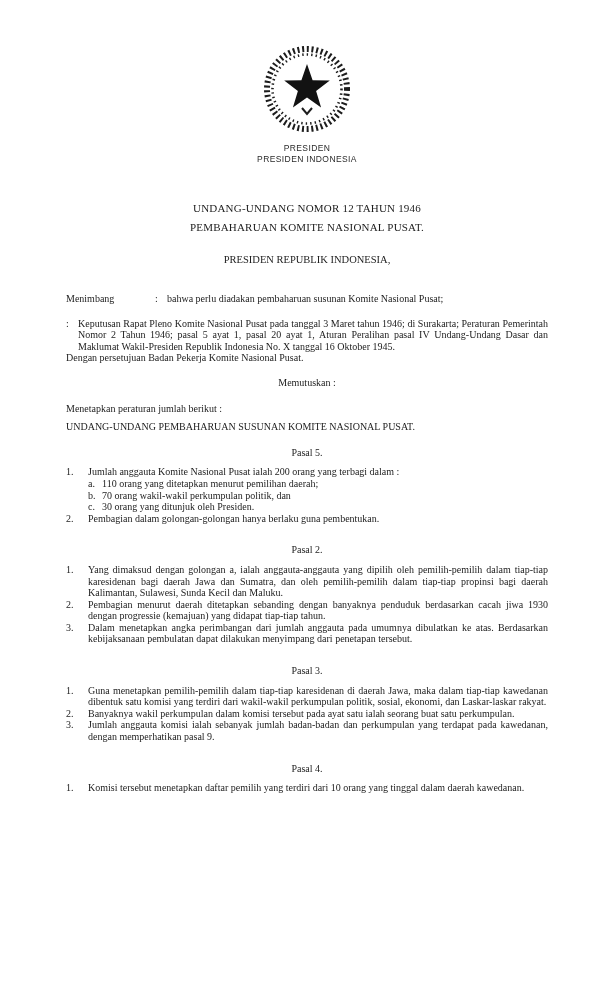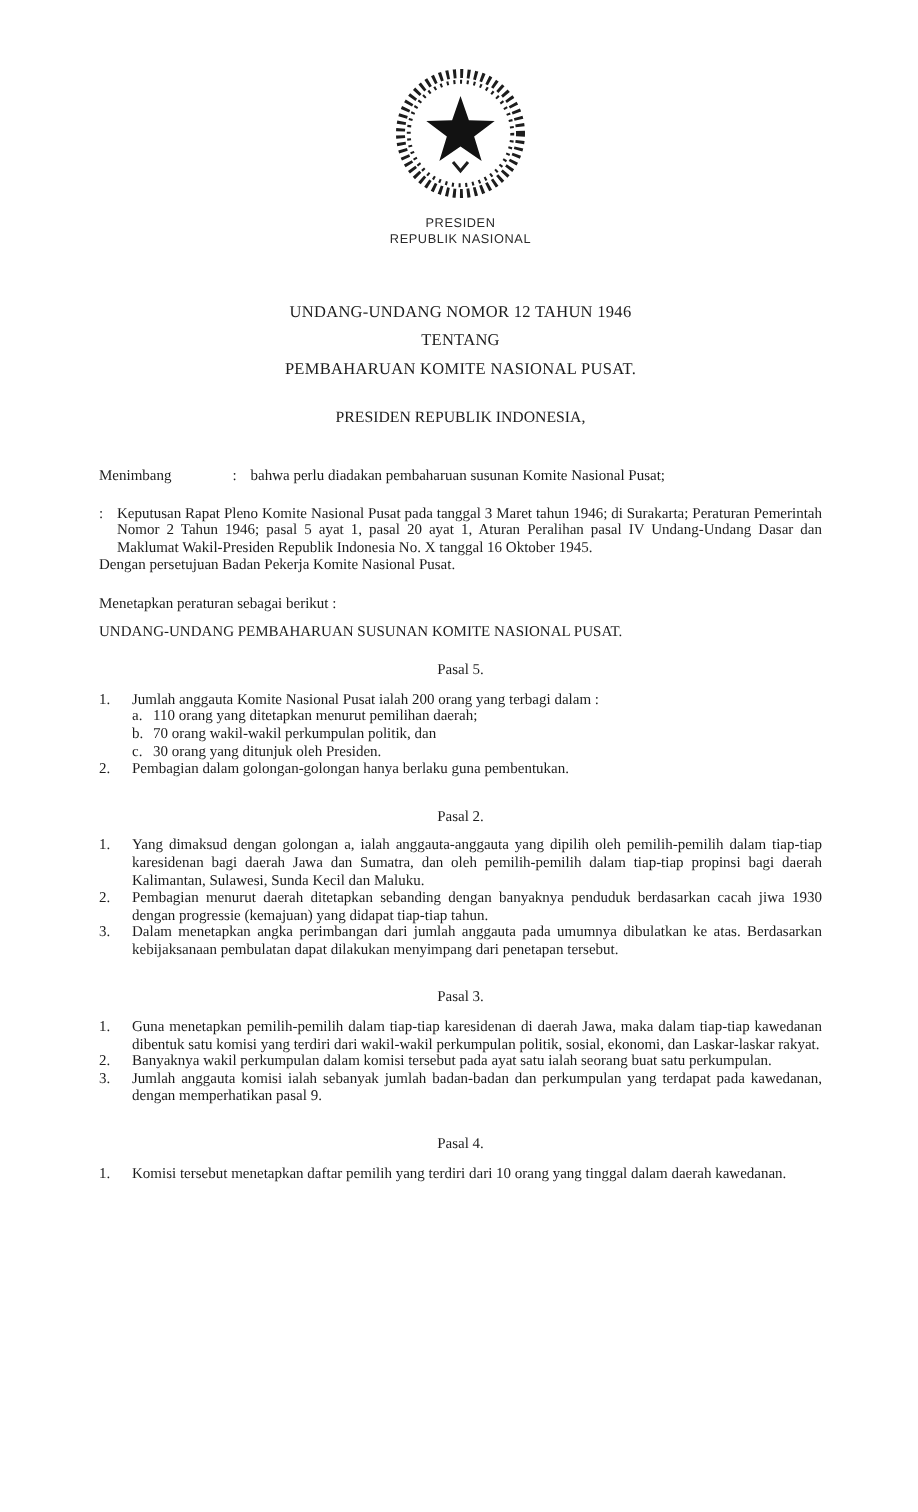--- a/index.html
+++ b/index.html
@@ -66,46 +66,46 @@
 <div class="page">
 
   <div class="seal">
     <svg width="112" height="96" viewBox="0 0 112 96" aria-hidden="true">
       <circle cx="56" cy="45" r="40" fill="none" stroke="#1d1d1d" stroke-width="6" stroke-dasharray="2 2.7"></circle>
       <circle cx="56" cy="45" r="34.5" fill="none" stroke="#1d1d1d" stroke-width="2.6" stroke-dasharray="1.4 3.1"></circle>
       <polygon fill="#121212" points="56,20 61.6,36.2 78.8,36.6 65.1,47 70.1,63.4 56,53.6 41.9,63.4 46.9,47 33.2,36.6 50.4,36.2"></polygon>
       <path d="M51 64 l5 6 l5 -6" stroke="#1d1d1d" stroke-width="2" fill="none"></path>
     </svg>
     <div class="org-line first">PRESIDEN</div>
-    <div class="org-line">REPUBLIK NASIONAL</div>
+    <div class="org-line">PRESIDEN INDONESIA</div>
   </div>
 
   <div class="title-block">
     <div class="title-line">UNDANG-UNDANG NOMOR 12 TAHUN 1946</div>
-    <div class="title-line">TENTANG</div>
     <div class="title-line">PEMBAHARUAN KOMITE NASIONAL PUSAT.</div>
   </div>
 
   <div class="salutation">PRESIDEN REPUBLIK INDONESIA,</div>
 
   <div class="pre-row first">
     <div class="pre-label">Menimbang</div>
     <div class="pre-colon">:</div>
     <div class="pre-text">bahwa perlu diadakan pembaharuan susunan Komite Nasional Pusat;</div>
   </div>
 
   <div class="pre-row">
     <div class="pre-colon">:</div>
     <div class="pre-text">Keputusan Rapat Pleno Komite Nasional Pusat pada tanggal 3 Maret tahun 1946; di Surakarta; Peraturan Pemerintah Nomor 2 Tahun 1946; pasal 5 ayat 1, pasal 20 ayat 1, Aturan Peralihan pasal IV Undang-Undang Dasar dan Maklumat Wakil-Presiden Republik Indonesia No. X tanggal 16 Oktober 1945.</div>
   </div>
 
   <div class="approval">Dengan persetujuan Badan Pekerja Komite Nasional Pusat.</div>
 
+  <div class="centerline">Memutuskan :</div>
 
-  <div class="menetapkan">Menetapkan peraturan sebagai berikut :</div>
+  <div class="menetapkan">Menetapkan peraturan jumlah berikut :</div>
   <div class="law-title">UNDANG-UNDANG PEMBAHARUAN SUSUNAN KOMITE NASIONAL PUSAT.</div>
 
   <div class="pasal-heading">Pasal 5.</div>
   <div class="item">
     <div class="item-num">1.</div>
     <div class="item-body">
       <div>Jumlah anggauta Komite Nasional Pusat ialah 200 orang yang terbagi dalam :</div>
       <div class="sub">
         <div class="sub-letter">a.</div>
         <div class="sub-text">110 orang yang ditetapkan menurut pemilihan daerah;</div>

